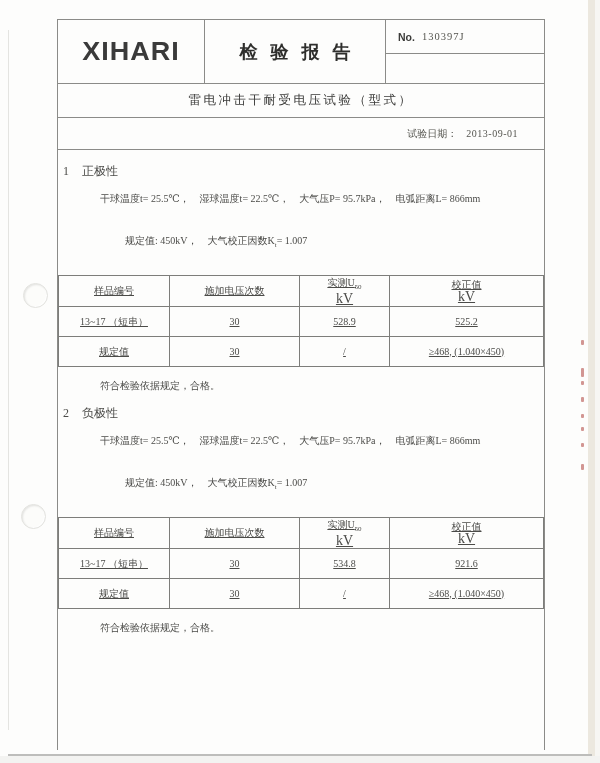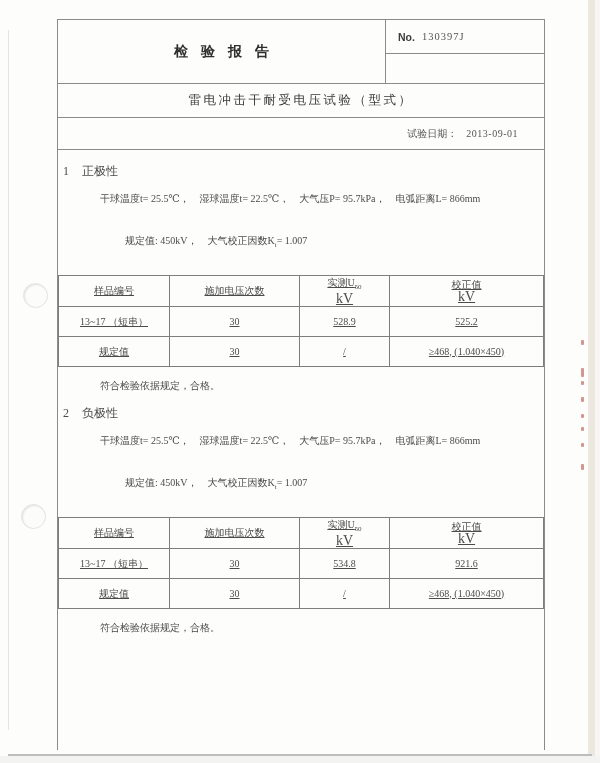--- a/index.html
+++ b/index.html
@@ -27,21 +27,21 @@
   
   .rmark{position:absolute;left:581px;width:3px;background:#bb5f5a;opacity:0.65;border-radius:1px;}
 
   
   .doc{position:absolute;left:57px;top:19px;width:488px;box-sizing:border-box;}
   .hdr{display:flex;height:65px;border:1.3px solid #8b8b88;box-sizing:border-box;}
   .hdr-logo{width:146px;border-right:1.3px solid #8b8b88;display:flex;align-items:center;justify-content:center;}
   .logo-text{font-family:"Liberation Sans","DejaVu Sans",sans-serif;font-weight:bold;
     font-size:27px;letter-spacing:1px;color:#3a3a3a;transform:scaleY(0.96);}
   .hdr-title{flex:1;display:flex;align-items:center;justify-content:center;
-    font-size:14px;font-weight:bold;letter-spacing:13px;padding-left:13px;color:#2e2e2c;
+    font-size:18px;font-weight:bold;letter-spacing:13px;padding-left:13px;color:#2e2e2c;
     border-right:1.3px solid #8b8b88;box-sizing:border-box;text-align:right;}
   .hdr-no{width:158px;display:flex;flex-direction:column;box-sizing:border-box;}
   .hdr-no-top{height:34px;border-bottom:1.3px solid #8b8b88;display:flex;align-items:center;
     padding-left:12px;box-sizing:border-box;font-size:10.5px;}
   .no-label{font-family:"Liberation Sans","DejaVu Sans",sans-serif;font-weight:bold;color:#3c3c3a;}
   .no-value{margin-left:7px;letter-spacing:1px;color:#55554f;text-align:center;}
   .hdr-no-bottom{flex:1;display:flex;align-items:center;justify-content:center;
     font-size:9.5px;letter-spacing:3px;color:#55554f;}
 
   .title-row{height:34px;border:1.3px solid #8b8b88;border-top:none;box-sizing:border-box;
@@ -72,20 +72,23 @@
 <body>
 
 <div class="paper">
 
   <div class="hole h1"></div>
   <div class="hole h2"></div>
 
   <div class="doc">
 
     <div class="hdr">
+      <div class="hdr-logo">
+        <span class="logo-text">XIHARI</span>
+      </div>
       <div class="hdr-title">检验报告</div>
       <div class="hdr-no">
         <div class="hdr-no-top">
           <span class="no-label">No.</span>
           <span class="no-value">130397J</span>
         </div>
       </div>
     </div>
 
     <div class="title-row">雷电冲击干耐受电压试验（型式）</div>

